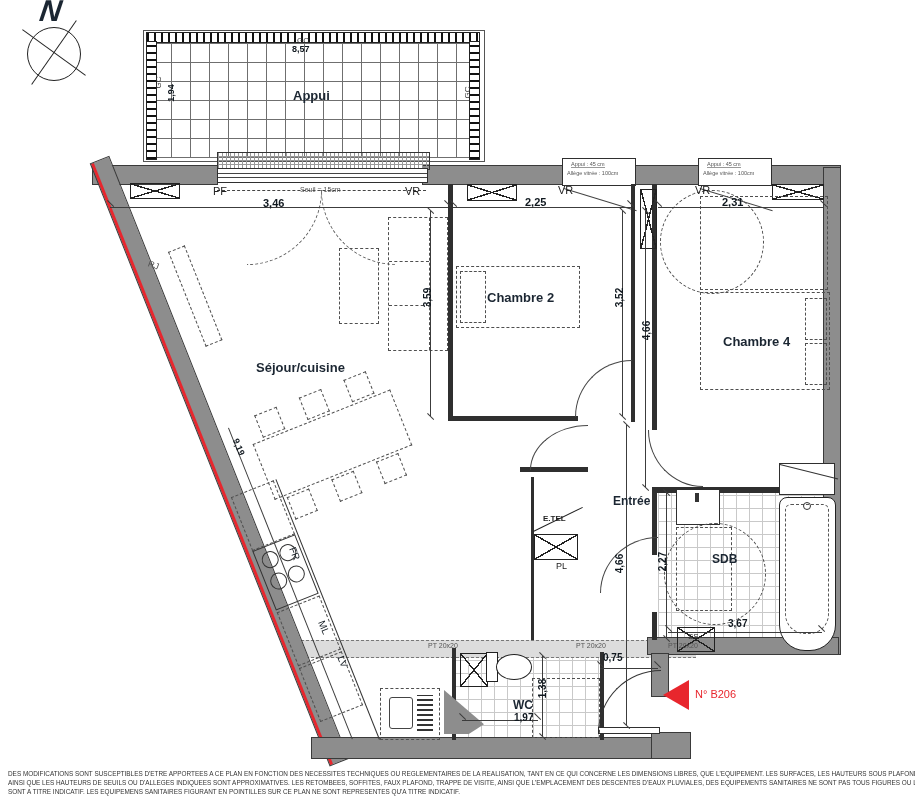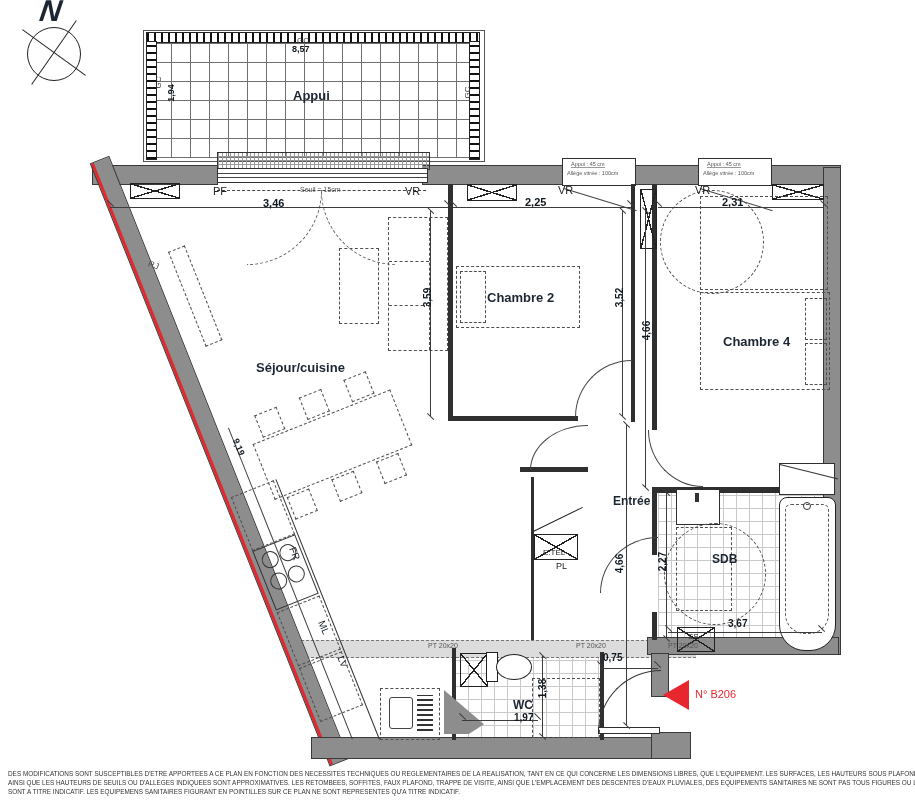--- a/index.html
+++ b/index.html
@@ -216,21 +216,21 @@
   <div class="lbl" style="left:487px;top:290px;font-size:13px;">Chambre 2</div>
   <div class="dim rot" style="left:418px;top:292px;">3,59</div>
   <div class="dim rot" style="left:610px;top:292px;">3,52</div>
 
   <div class="lbl" style="left:723px;top:334px;font-size:13px;">Chambre 4</div>
   <div class="dim rot" style="left:637px;top:325px;">4,66</div>
 
   <div class="lbl" style="left:585px;top:494px;font-size:12px;margin-left:28px;">Entrée</div>
   <div class="dim rot" style="left:610px;top:558px;">4,66</div>
   <div class="dim" style="left:603px;top:652px;">0,75</div>
-  <div class="tiny" style="left:543px;top:548px;font-size:8px;font-weight:400;color:#222;">E.TEL</div>
+  <div class="tiny" style="left:543px;top:514px;font-size:8px;font-weight:700;color:#222;">E.TEL</div>
   <div class="tiny" style="left:556px;top:561px;font-size:9px;color:#222;">PL</div>
 
   <div class="lbl" style="left:712px;top:552px;font-size:12px;">SDB</div>
   <div class="dim" style="left:728px;top:618px;">3,67</div>
   <div class="dim rot" style="left:653px;top:556px;">2,27</div>
   <div class="tiny" style="left:688px;top:632px;font-size:8px;color:#222;">SS</div>
 
   <div class="lbl" style="left:513px;top:698px;font-size:12px;">WC</div>
   <div class="dim rot" style="left:533px;top:683px;">1,38</div>
   <div class="dim" style="left:514px;top:712px;">1,97</div>

